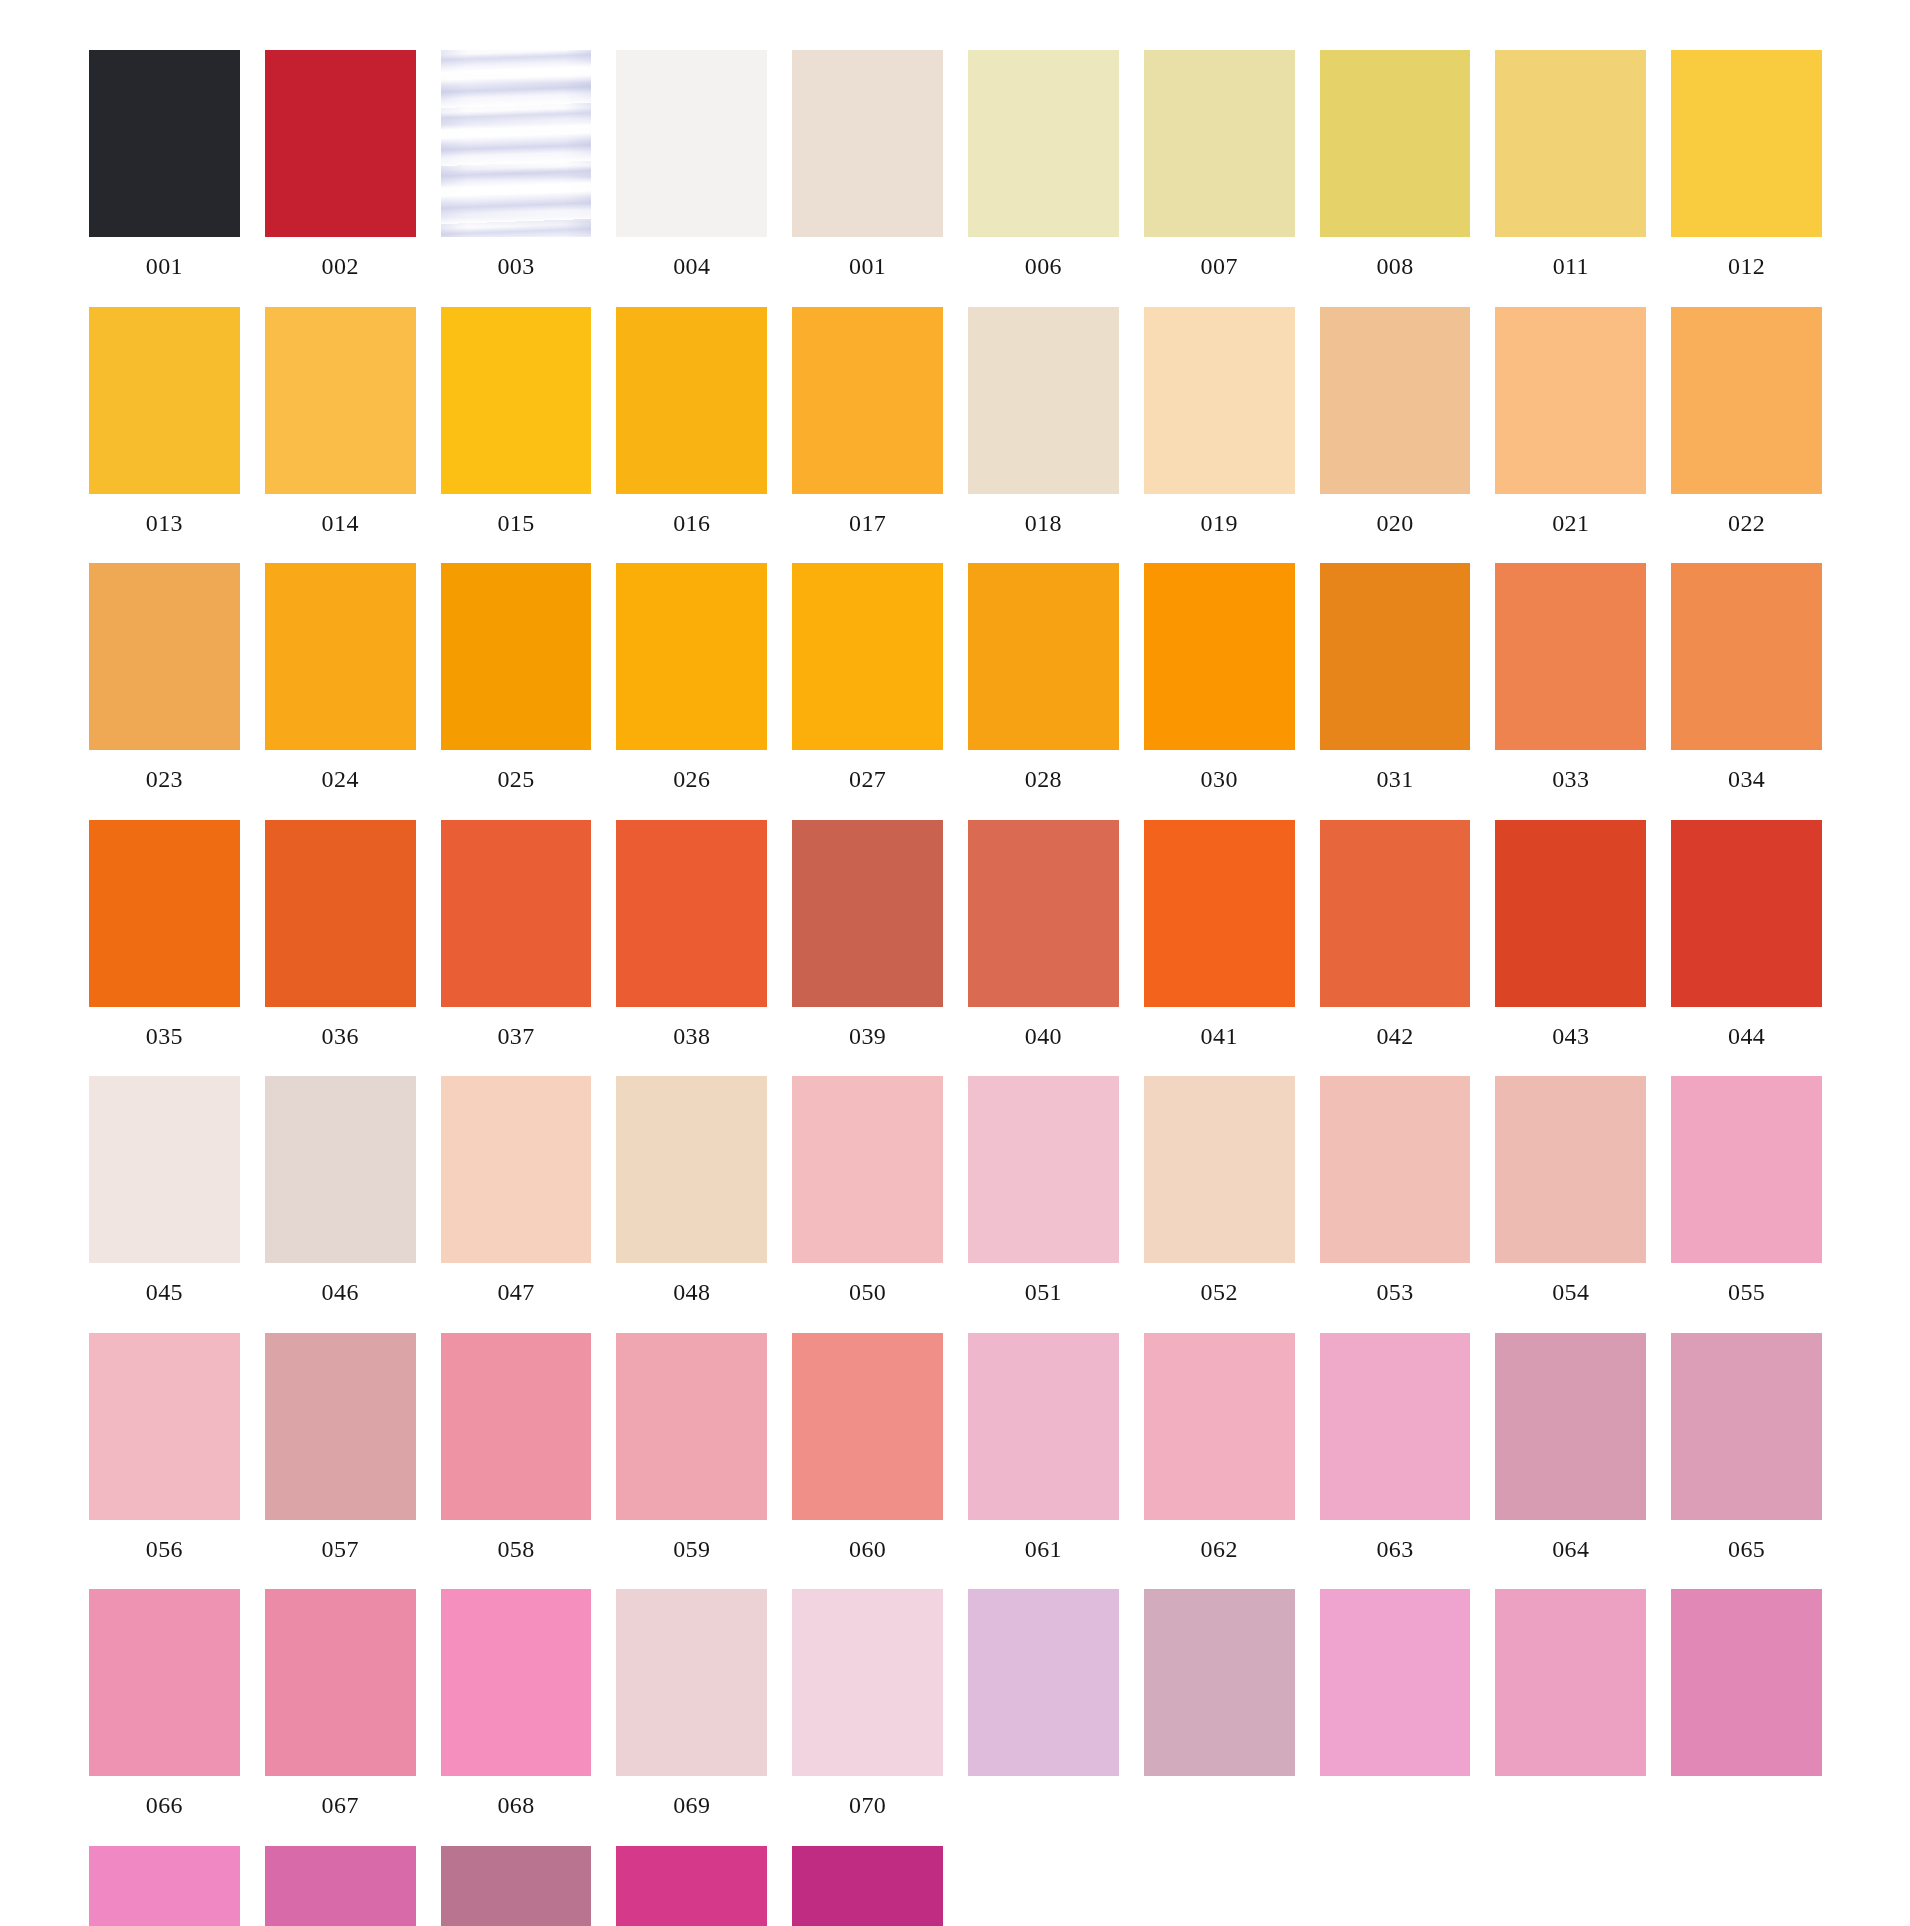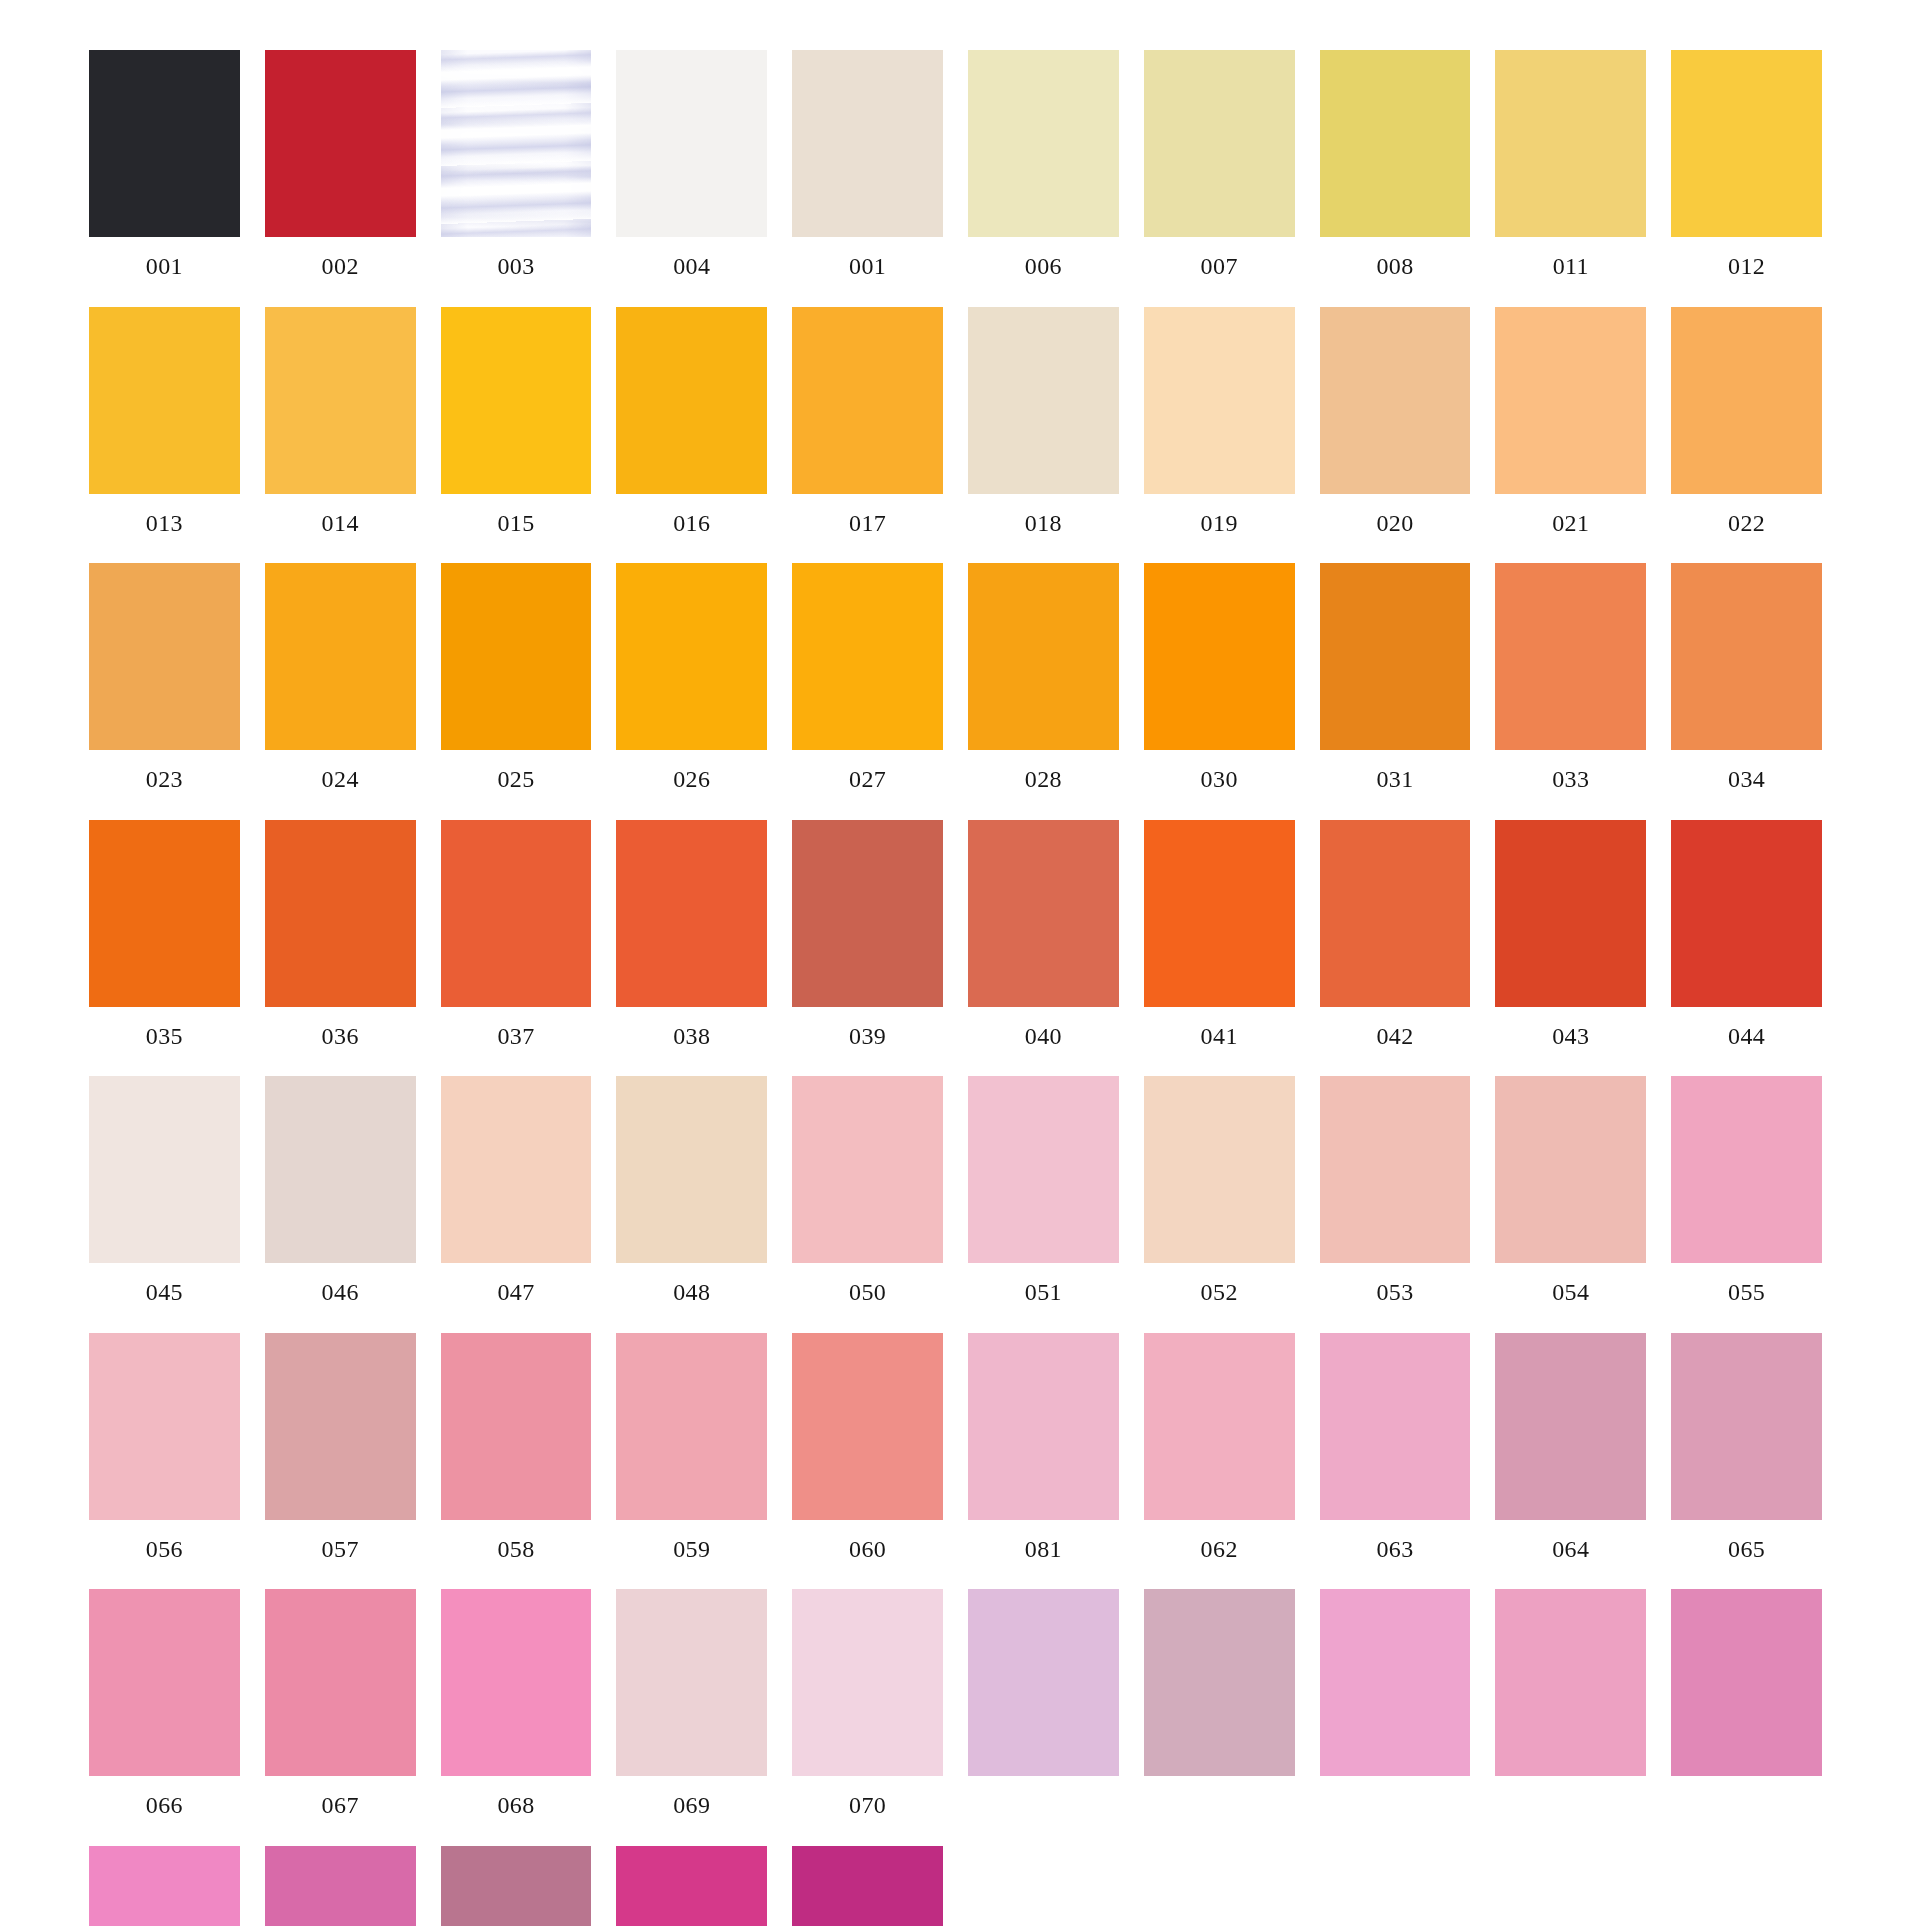--- a/index.html
+++ b/index.html
@@ -304,21 +304,21 @@
       <div class="swatch-cell">
         <div class="swatch-chip" style="background-color: rgb(240, 166, 177);"></div>
         <div class="swatch-label">059</div>
       </div>
       <div class="swatch-cell">
         <div class="swatch-chip" style="background-color: rgb(239, 143, 136);"></div>
         <div class="swatch-label">060</div>
       </div>
       <div class="swatch-cell">
         <div class="swatch-chip" style="background-color: rgb(239, 183, 204);"></div>
-        <div class="swatch-label">081</div>
+        <div class="swatch-label">061</div>
       </div>
       <div class="swatch-cell">
         <div class="swatch-chip" style="background-color: rgb(242, 175, 192);"></div>
         <div class="swatch-label">062</div>
       </div>
       <div class="swatch-cell">
         <div class="swatch-chip" style="background-color: rgb(238, 170, 200);"></div>
         <div class="swatch-label">063</div>
       </div>
       <div class="swatch-cell">

